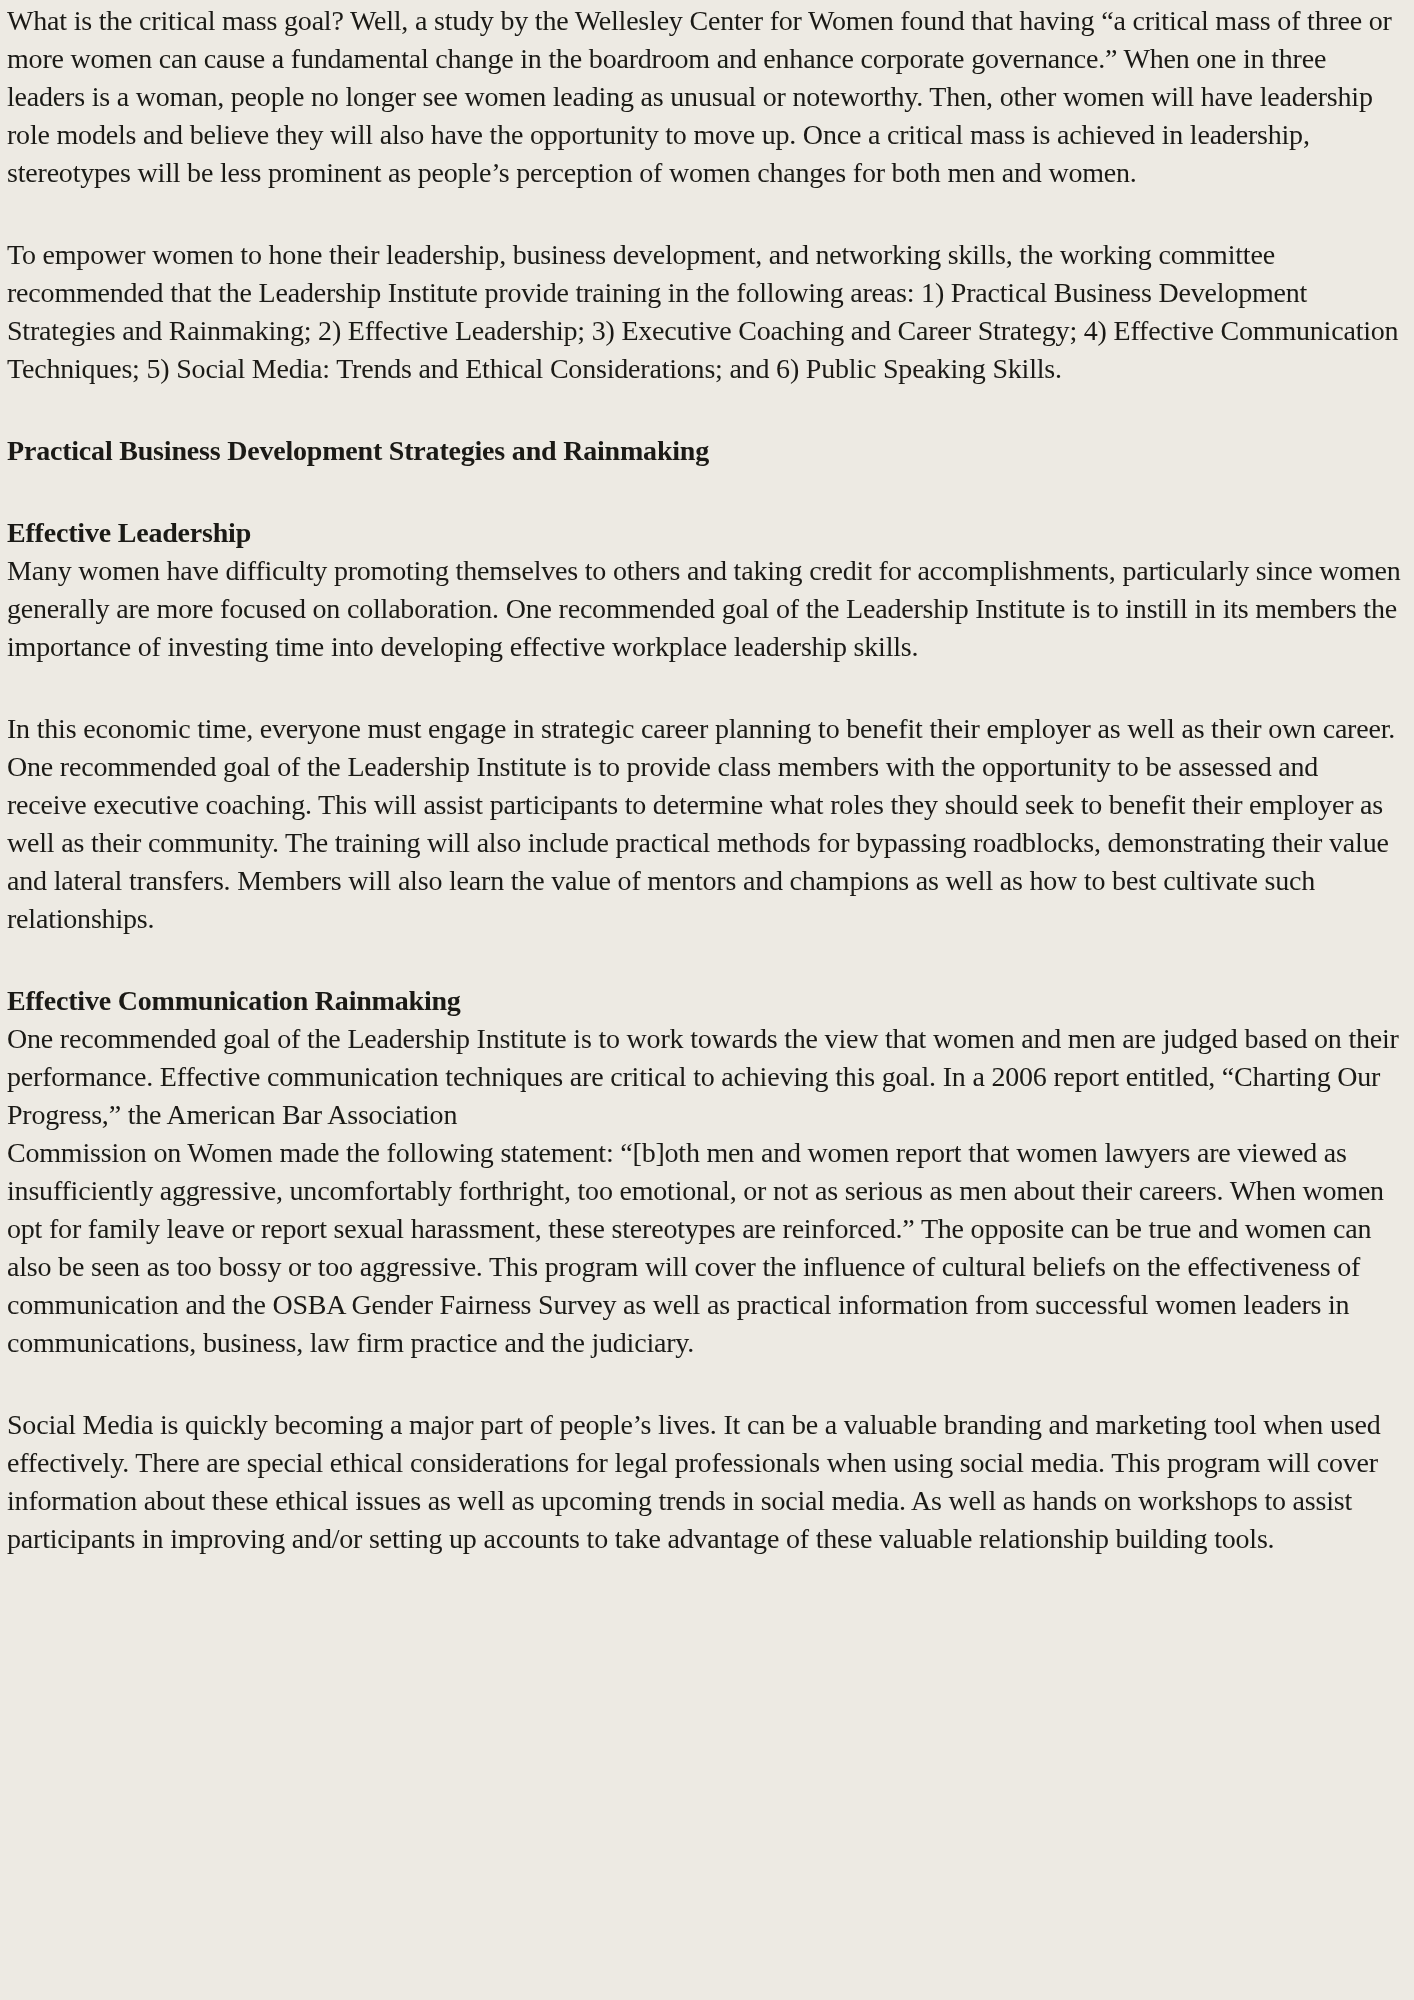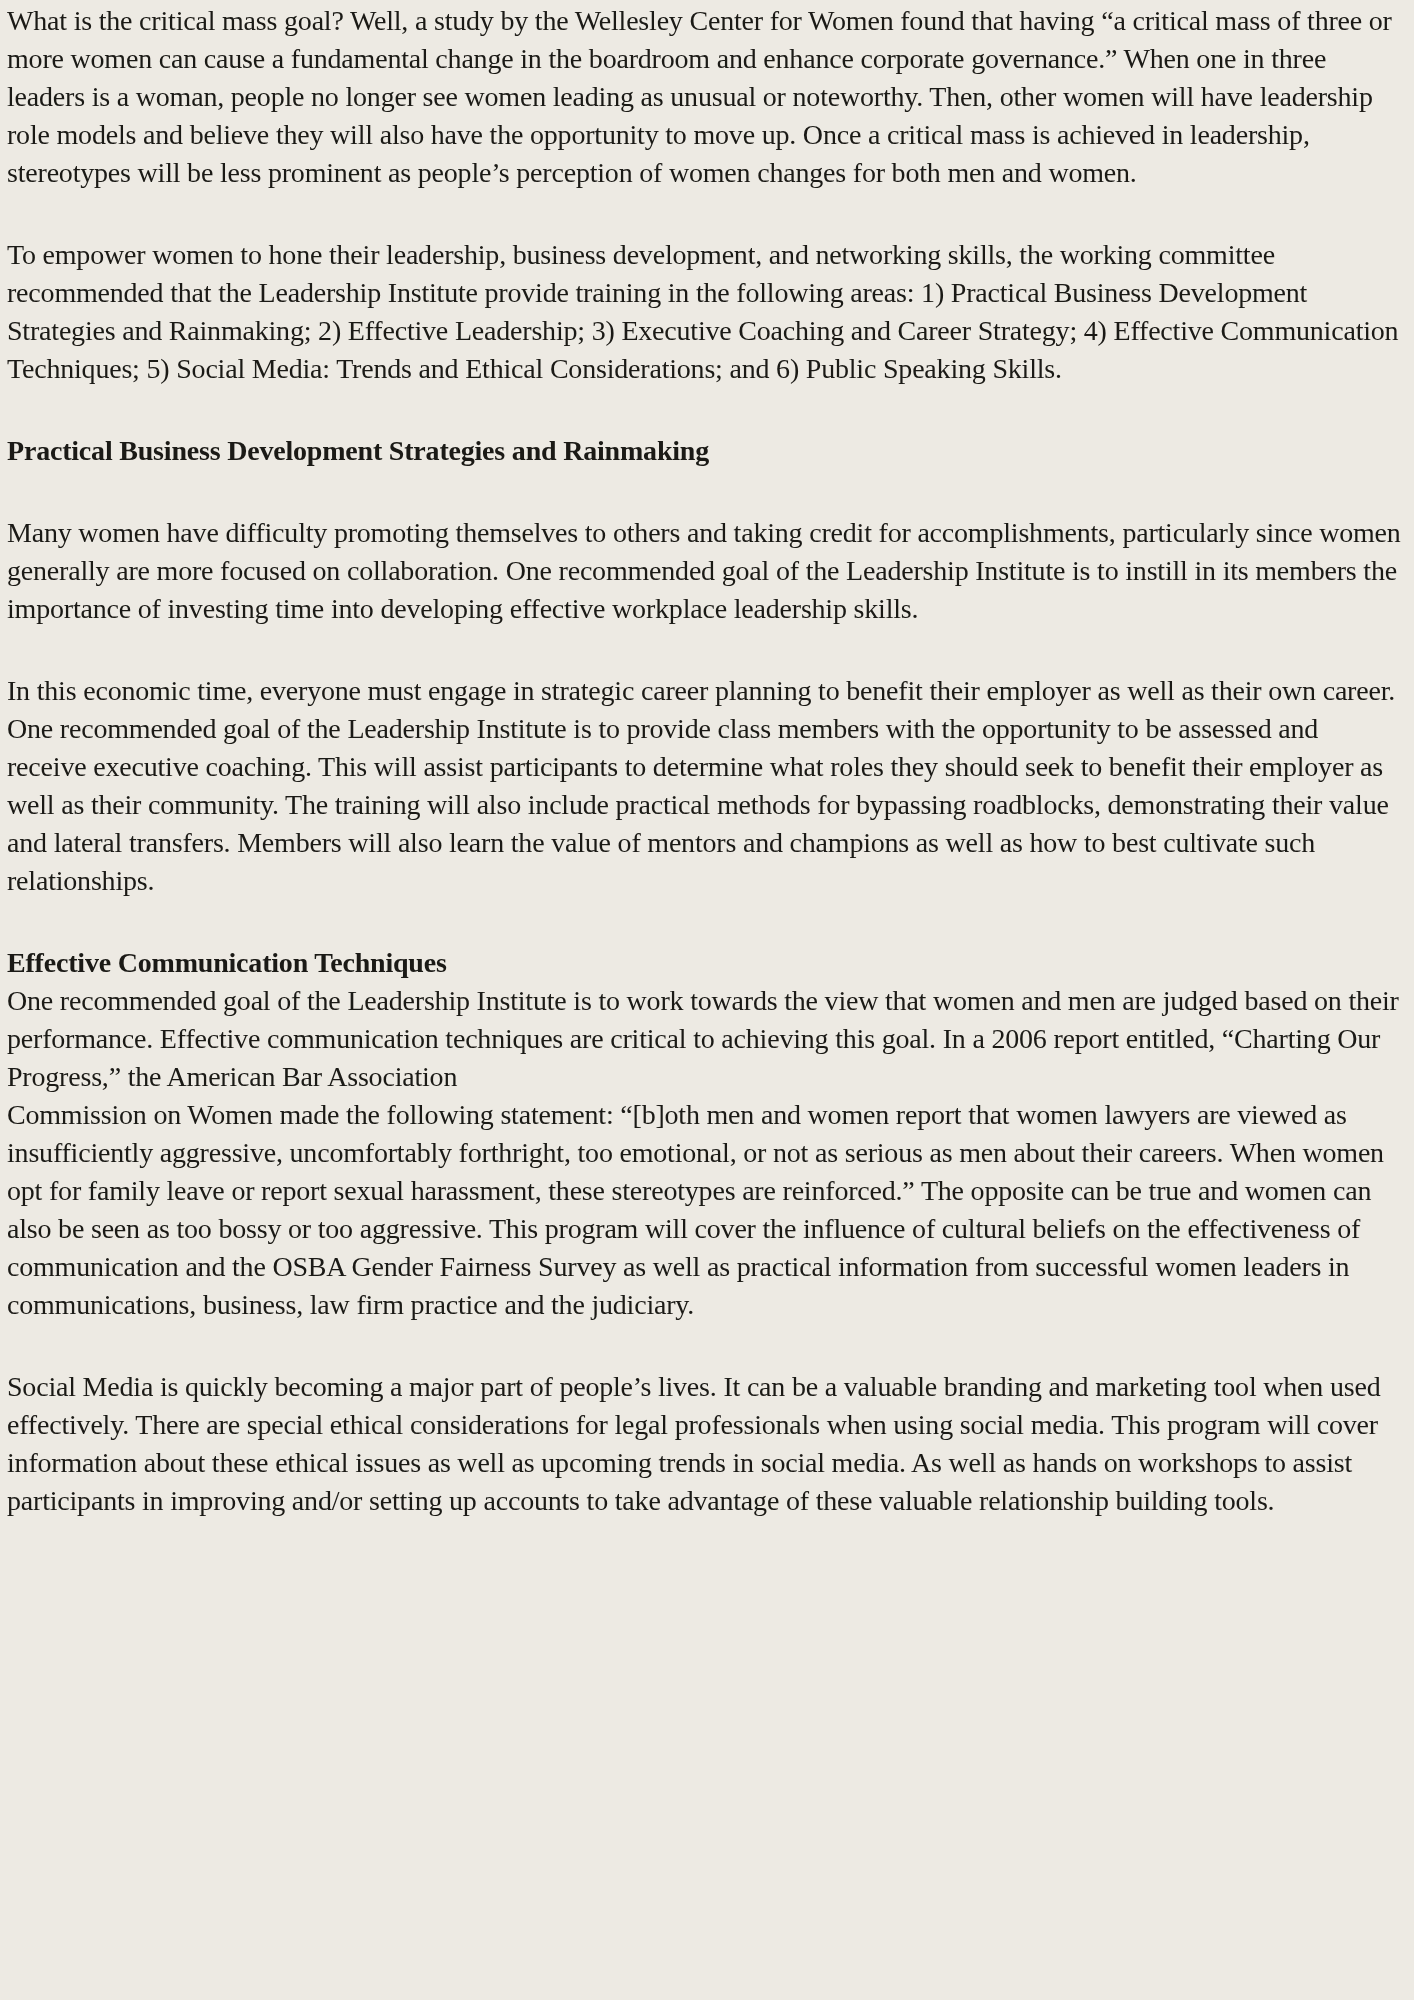--- a/index.html
+++ b/index.html
@@ -51,29 +51,30 @@
 
   <section class="section">
     <p class="section-body">To empower women to hone their leadership, business development, and networking skills, the working committee recommended that the Leadership Institute provide training in the following areas: 1) Practical Business Development Strategies and Rainmaking; 2) Effective Leadership; 3) Executive Coaching and Career Strategy; 4) Effective Communication Techniques; 5) Social Media: Trends and Ethical Considerations; and 6) Public Speaking Skills.</p>
   </section>
 
   <section class="section">
     <h2 class="section-heading">Practical Business Development Strategies and Rainmaking</h2>
   </section>
 
   <section class="section">
+    <h2 class="section-heading">Effective Leadership</h2>
     <p class="section-body">Many women have difficulty promoting themselves to others and taking credit for accomplishments, particularly since women generally are more focused on collaboration. One recommended goal of the Leadership Institute is to instill in its members the importance of investing time into developing effective workplace leadership skills.</p>
   </section>
 
   <section class="section">
     <p class="section-body">In this economic time, everyone must engage in strategic career planning to benefit their employer as well as their own career. One recommended goal of the Leadership Institute is to provide class members with the opportunity to be assessed and receive executive coaching. This will assist participants to determine what roles they should seek to benefit their employer as well as their community. The training will also include practical methods for bypassing roadblocks, demonstrating their value and lateral transfers. Members will also learn the value of mentors and champions as well as how to best cultivate such relationships.</p>
   </section>
 
   <section class="section">
-    <h2 class="section-heading">Effective Communication Techniques</h2>
+    <h2 class="section-heading">Effective Communication Rainmaking</h2>
     <p class="section-body">One recommended goal of the Leadership Institute is to work towards the view that women and men are judged based on their performance. Effective communication techniques are critical to achieving this goal. In a 2006 report entitled, “Charting Our Progress,” the American Bar Association
 Commission on Women made the following statement: “[b]oth men and women report that women lawyers are viewed as insufficiently aggressive, uncomfortably forthright, too emotional, or not as serious as men about their careers. When women opt for family leave or report sexual harassment, these stereotypes are reinforced.” The opposite can be true and women can also be seen as too bossy or too aggressive. This program will cover the influence of cultural beliefs on the effectiveness of communication and the OSBA Gender Fairness Survey as well as practical information from successful women leaders in communications, business, law firm practice and the judiciary.</p>
   </section>
 
   <section class="section">
     <p class="section-body">Social Media is quickly becoming a major part of people’s lives. It can be a valuable branding and marketing tool when used effectively. There are special ethical considerations for legal professionals when using social media. This program will cover information about these ethical issues as well as upcoming trends in social media. As well as hands on workshops to assist participants in improving and/or setting up accounts to take advantage of these valuable relationship building tools.</p>
   </section>
 
 </main>
 

